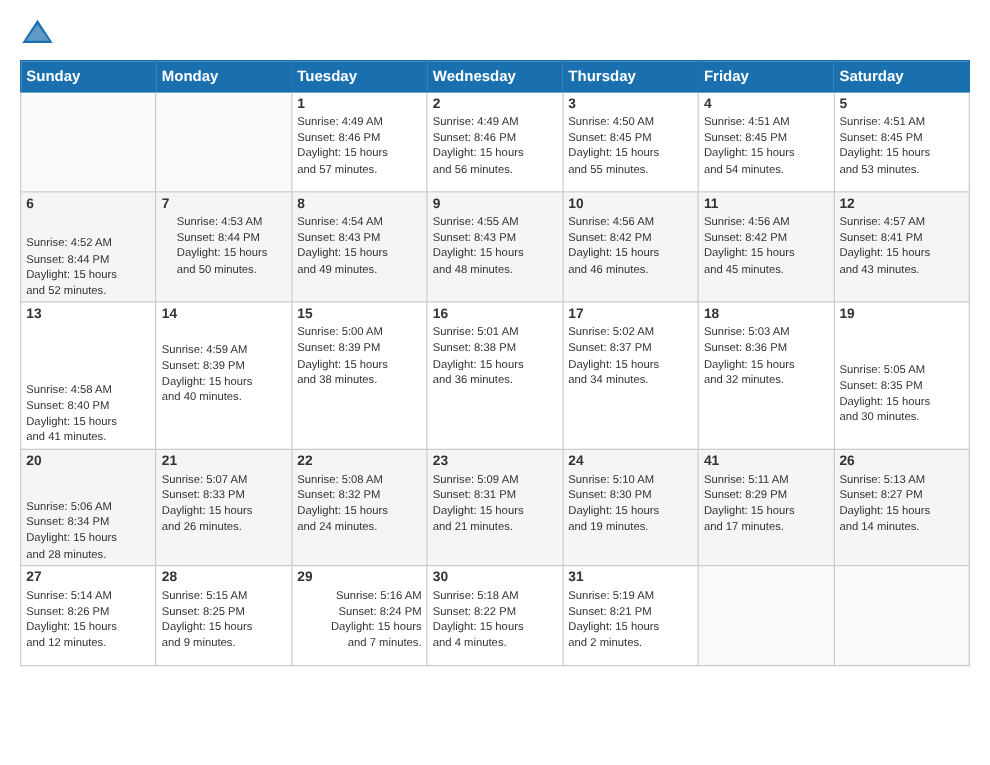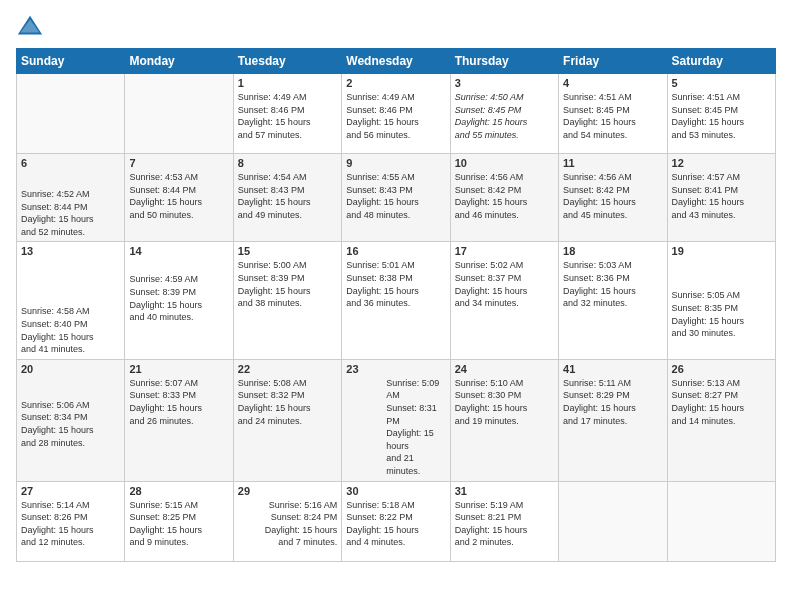--- a/index.html
+++ b/index.html
@@ -155,21 +155,21 @@
           </td>
           <td>
             <span class="day-num">2</span>
             <div class="day-info" style="white-space: pre-line;">Sunrise: 4:49 AM
 Sunset: 8:46 PM
 Daylight: 15 hours
 and 56 minutes.</div>
           </td>
           <td>
             <span class="day-num">3</span>
-            <div class="day-info" style="white-space: pre-line; font-style: italic;">Sunrise: 4:50 AM
+            <div class="day-info" style="white-space: pre-line;">Sunrise: 4:50 AM
 Sunset: 8:45 PM
 Daylight: 15 hours
 and 55 minutes.</div>
           </td>
           <td>
             <span class="day-num">4</span>
             <div class="day-info" style="white-space: pre-line;">Sunrise: 4:51 AM
 Sunset: 8:45 PM
 Daylight: 15 hours
 and 54 minutes.</div>
@@ -185,21 +185,21 @@
         <tr>
           <td>
             <span class="day-num">6</span>
             <div class="day-info" style="white-space: pre-line; margin-top: 19px;">Sunrise: 4:52 AM
 Sunset: 8:44 PM
 Daylight: 15 hours
 and 52 minutes.</div>
           </td>
           <td>
             <span class="day-num">7</span>
-            <div class="day-info" style="white-space: pre-line;">Sunrise: 4:53 AM
+            <div class="day-info" style="white-space: pre-line; margin-left: 12px;">Sunrise: 4:53 AM
 Sunset: 8:44 PM
 Daylight: 15 hours
 and 50 minutes.</div>
           </td>
           <td>
             <span class="day-num">8</span>
             <div class="day-info" style="white-space: pre-line;">Sunrise: 4:54 AM
 Sunset: 8:43 PM
 Daylight: 15 hours
 and 49 minutes.</div>
@@ -301,21 +301,21 @@
           </td>
           <td>
             <span class="day-num">22</span>
             <div class="day-info" style="white-space: pre-line;">Sunrise: 5:08 AM
 Sunset: 8:32 PM
 Daylight: 15 hours
 and 24 minutes.</div>
           </td>
           <td>
             <span class="day-num">23</span>
-            <div class="day-info" style="white-space: pre-line; margin-left: 40px;">Sunrise: 5:09 AM
+            <div class="day-info" style="white-space: pre-line;">Sunrise: 5:09 AM
 Sunset: 8:31 PM
 Daylight: 15 hours
 and 21 minutes.</div>
           </td>
           <td>
             <span class="day-num">24</span>
             <div class="day-info" style="white-space: pre-line;">Sunrise: 5:10 AM
 Sunset: 8:30 PM
 Daylight: 15 hours
 and 19 minutes.</div>

